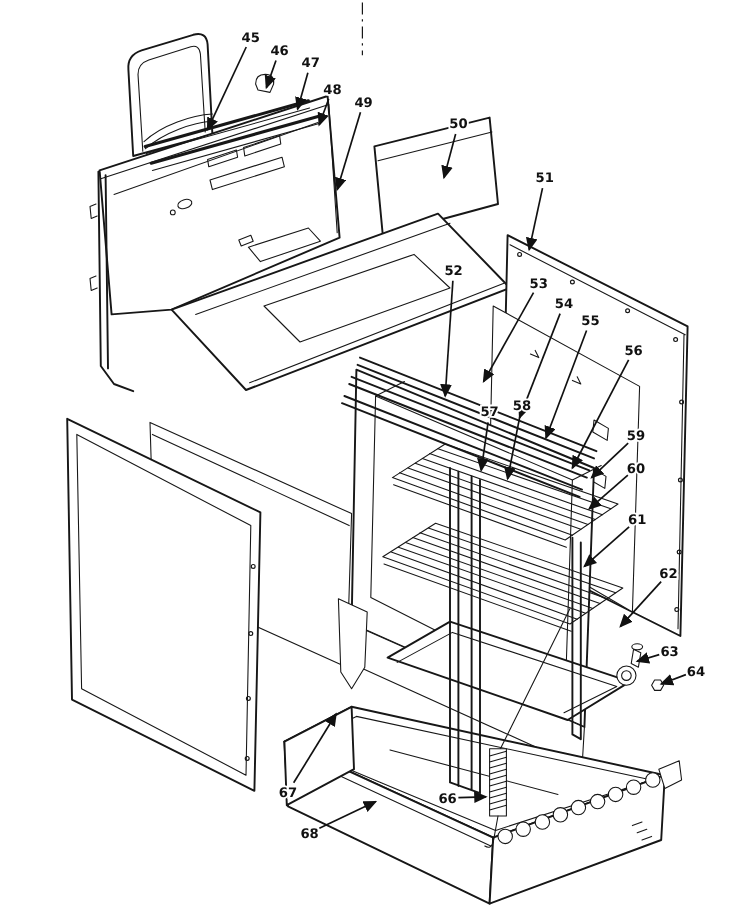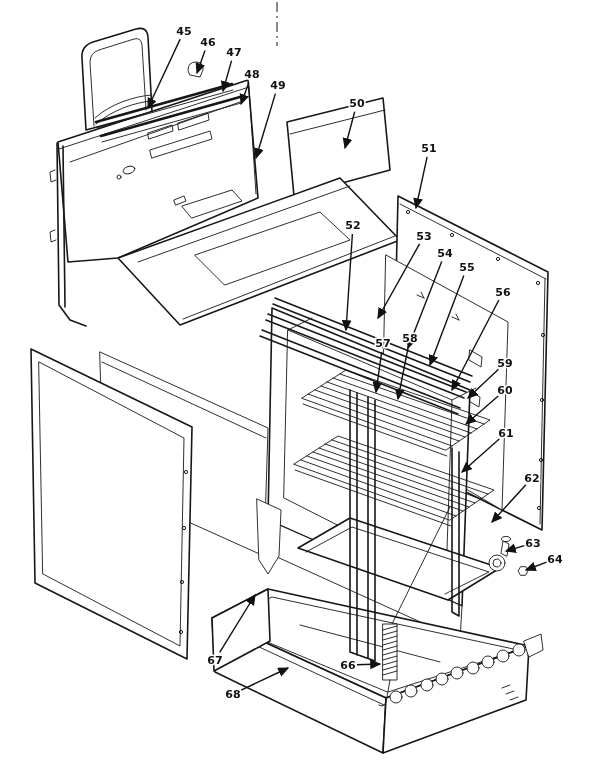--- a/index.html
+++ b/index.html
@@ -1,16 +1,16 @@
 <!DOCTYPE html>
 <html><head>
 <meta charset="utf-8">
 <style>
   html,body{margin:0;padding:0;background:#fff;}
-  .page{width:564px;height:768px;background:#ffffff;position:relative;overflow:hidden;}
+  .page{width:564px;height:768px;background:#ffffff;position:relative;overflow:hidden;margin-left:25px;}
   svg{display:block;}
   .ln{fill:none;stroke:#171717;stroke-width:1.6;stroke-linejoin:round;stroke-linecap:round;}
   .th{fill:none;stroke:#171717;stroke-width:0.9;stroke-linejoin:round;stroke-linecap:round;}
   .fw{fill:#ffffff;stroke:#171717;stroke-width:1.6;stroke-linejoin:round;stroke-linecap:round;}
   .fw2{fill:#ffffff;stroke:#171717;stroke-width:0.9;stroke-linejoin:round;stroke-linecap:round;}
   .hv{fill:none;stroke:#171717;stroke-width:2.6;stroke-linecap:round;}
   .dd{fill:none;stroke:#171717;stroke-width:1;stroke-dasharray:10 4 2 4;}
   .sc{fill:none;stroke:#171717;stroke-width:1;}
   .ld{fill:none;stroke:#111111;stroke-width:1.4;}
   .pl{font-family:"DejaVu Sans",sans-serif;font-weight:bold;font-size:11px;fill:#111111;

